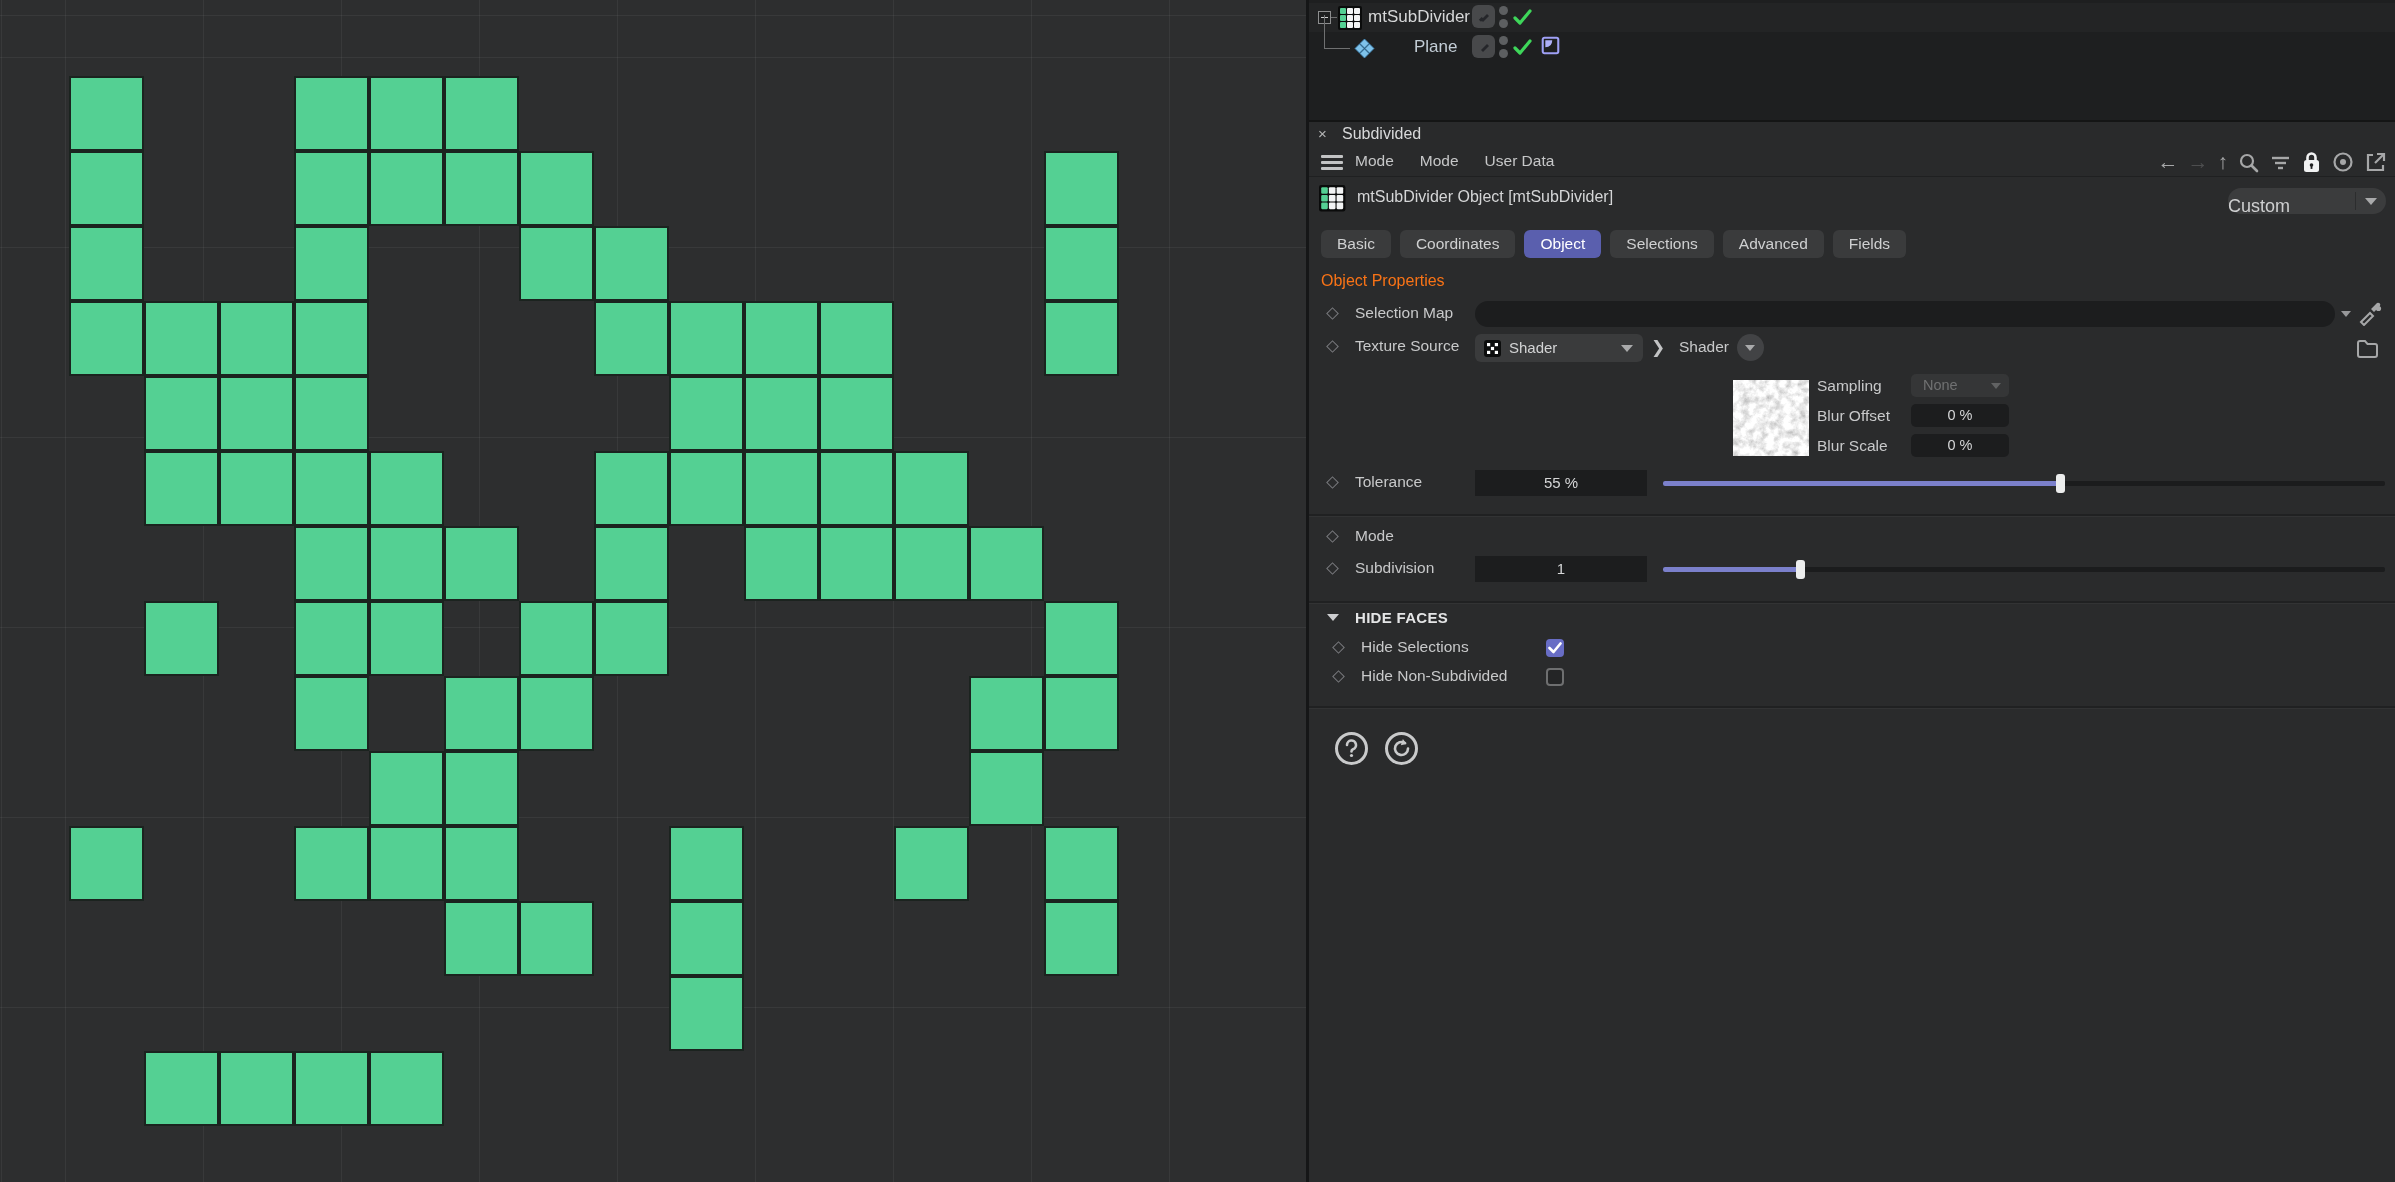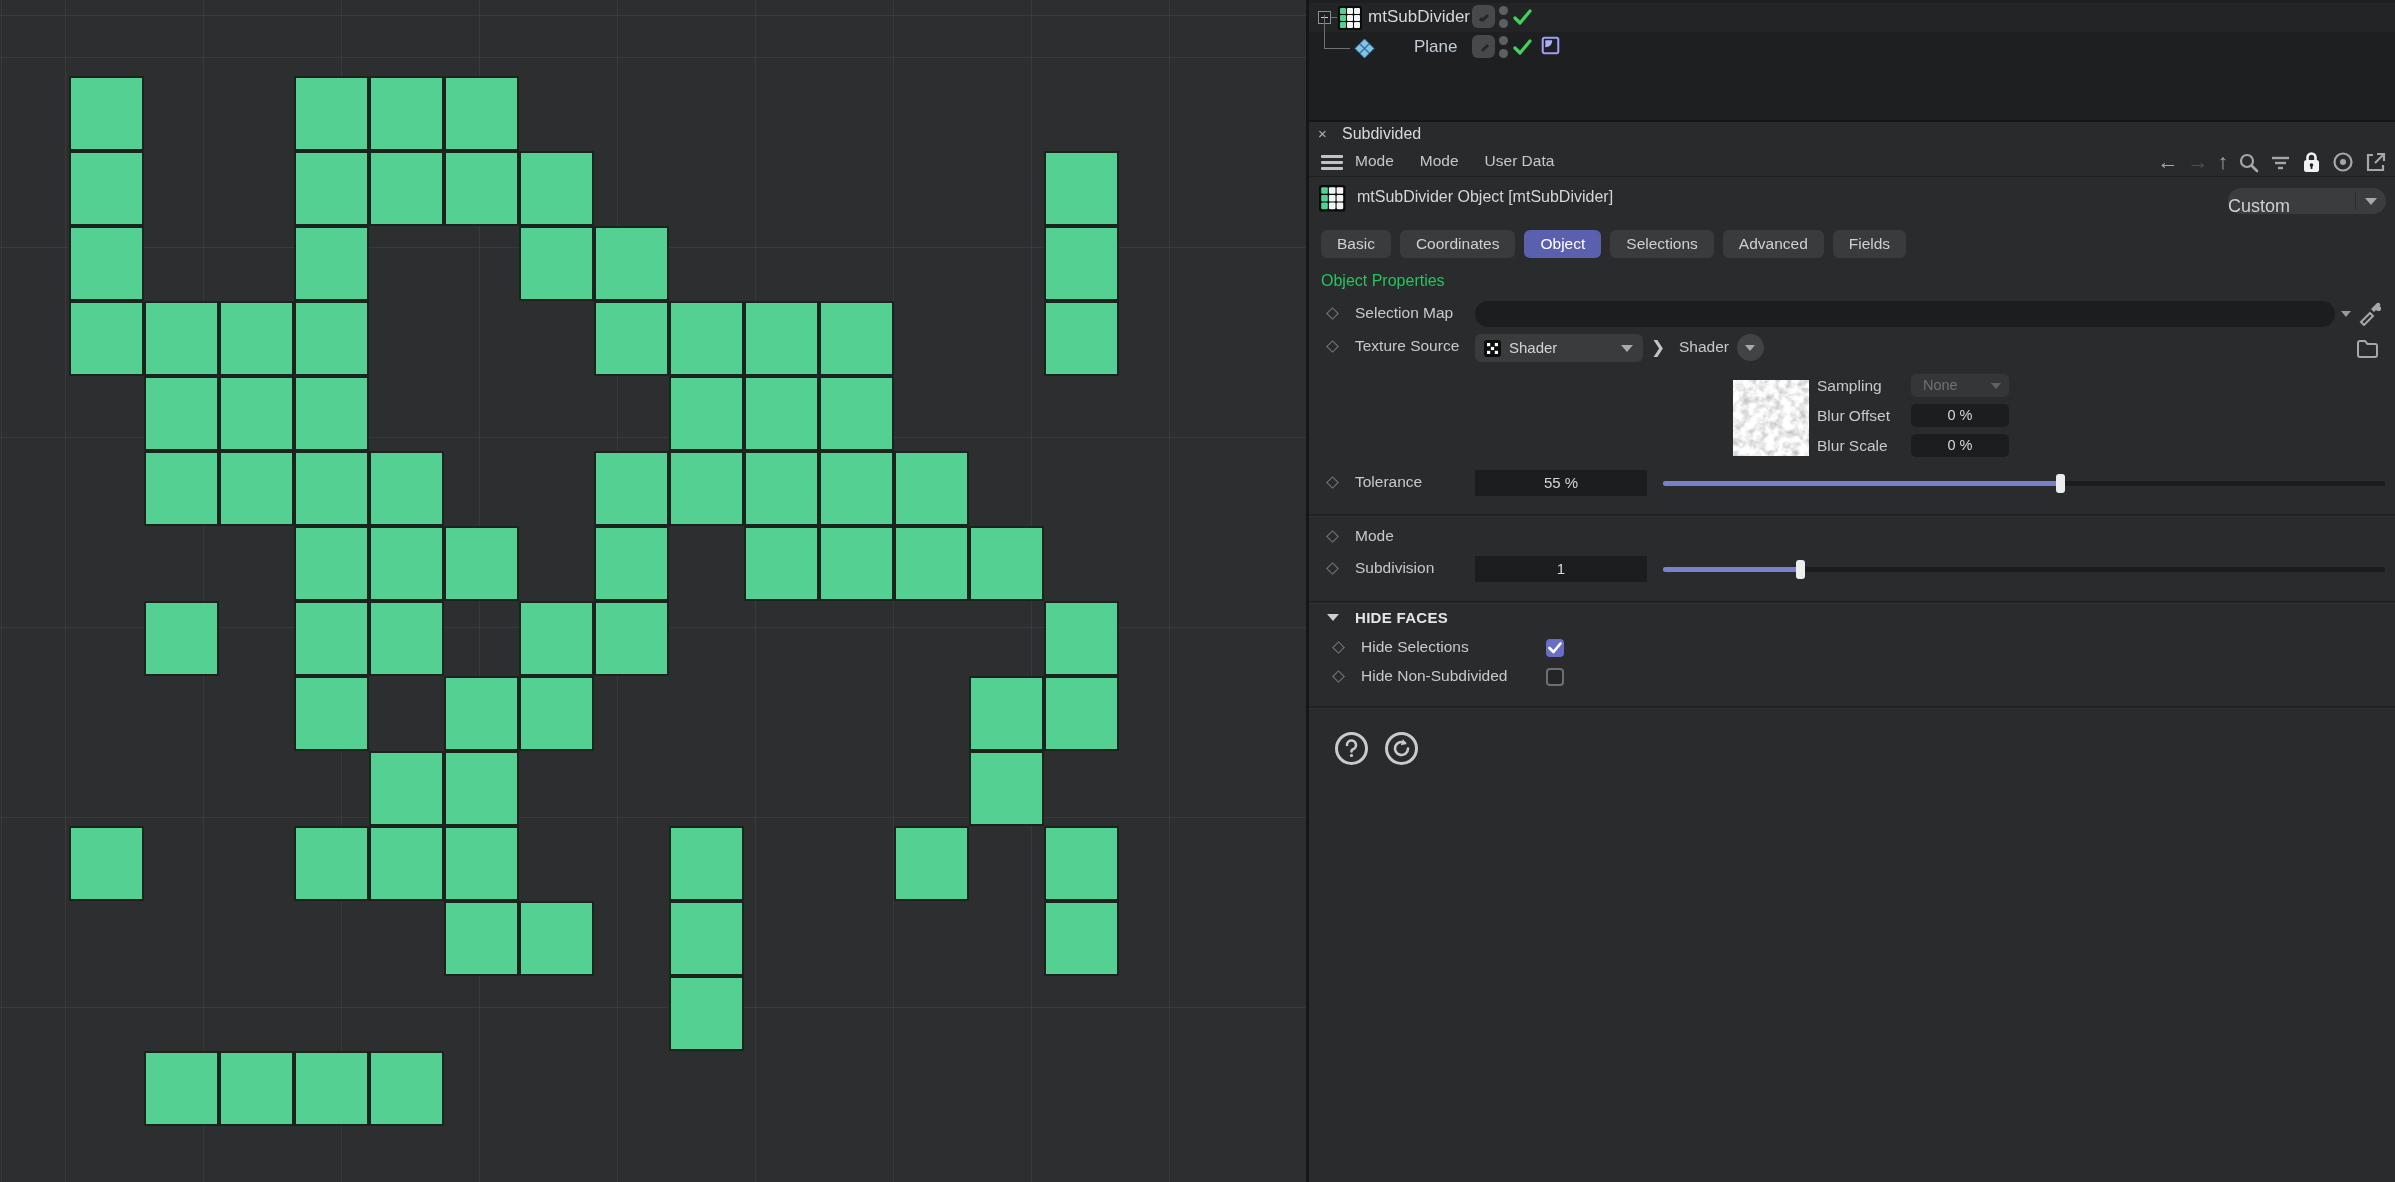--- a/index.html
+++ b/index.html
@@ -60,21 +60,21 @@
   .preset-dd .lbl{position:absolute;left:0;right:30px;text-align:left;top:8px;font-size:18px;color:#cecfd0;}
   .preset-dd .sep{position:absolute;right:30px;top:4px;bottom:4px;width:1px;background:#2c2d2e;}
   .caret{width:0;height:0;border-left:6px solid transparent;border-right:6px solid transparent;border-top:7px solid #a9aaab;}
   .preset-dd .caret{position:absolute;right:9px;top:10px;}
 
   .tabs{position:absolute;left:12px;top:230px;display:flex;gap:9px;}
   .tab{height:28px;line-height:28px;padding:0 16px;background:#3a3b3c;border-radius:6px;
        font-size:15.5px;color:#cfd0d1;cursor:default;}
   .tab.selected{background:#5a5fae;color:#fff;}
 
-  .section-title{position:absolute;left:12px;top:272px;font-size:16px;color:#22c55e;}
+  .section-title{position:absolute;left:12px;top:272px;font-size:16px;color:#f97316;}
 
   .diamond{position:absolute;width:9px;height:9px;border:1.5px solid #797a7e;transform:rotate(45deg);box-sizing:border-box;}
   .flabel{position:absolute;font-size:15.5px;color:#c8c9ca;}
   .tinput{position:absolute;height:26px;background:#1c1d1e;border-radius:0;box-sizing:border-box;
           font-size:15px;color:#d6d7d8;text-align:center;line-height:26px;}
   .rounded{border-radius:13px;}
   .dd{position:absolute;height:28px;background:#3a3b3c;border-radius:6px;box-sizing:border-box;font-size:15px;color:#d3d4d5;}
   .dd .caret{position:absolute;right:10px;top:11px;}
   .mini-caret{width:0;height:0;border-left:5px solid transparent;border-right:5px solid transparent;border-top:6px solid #97989a;}
 

